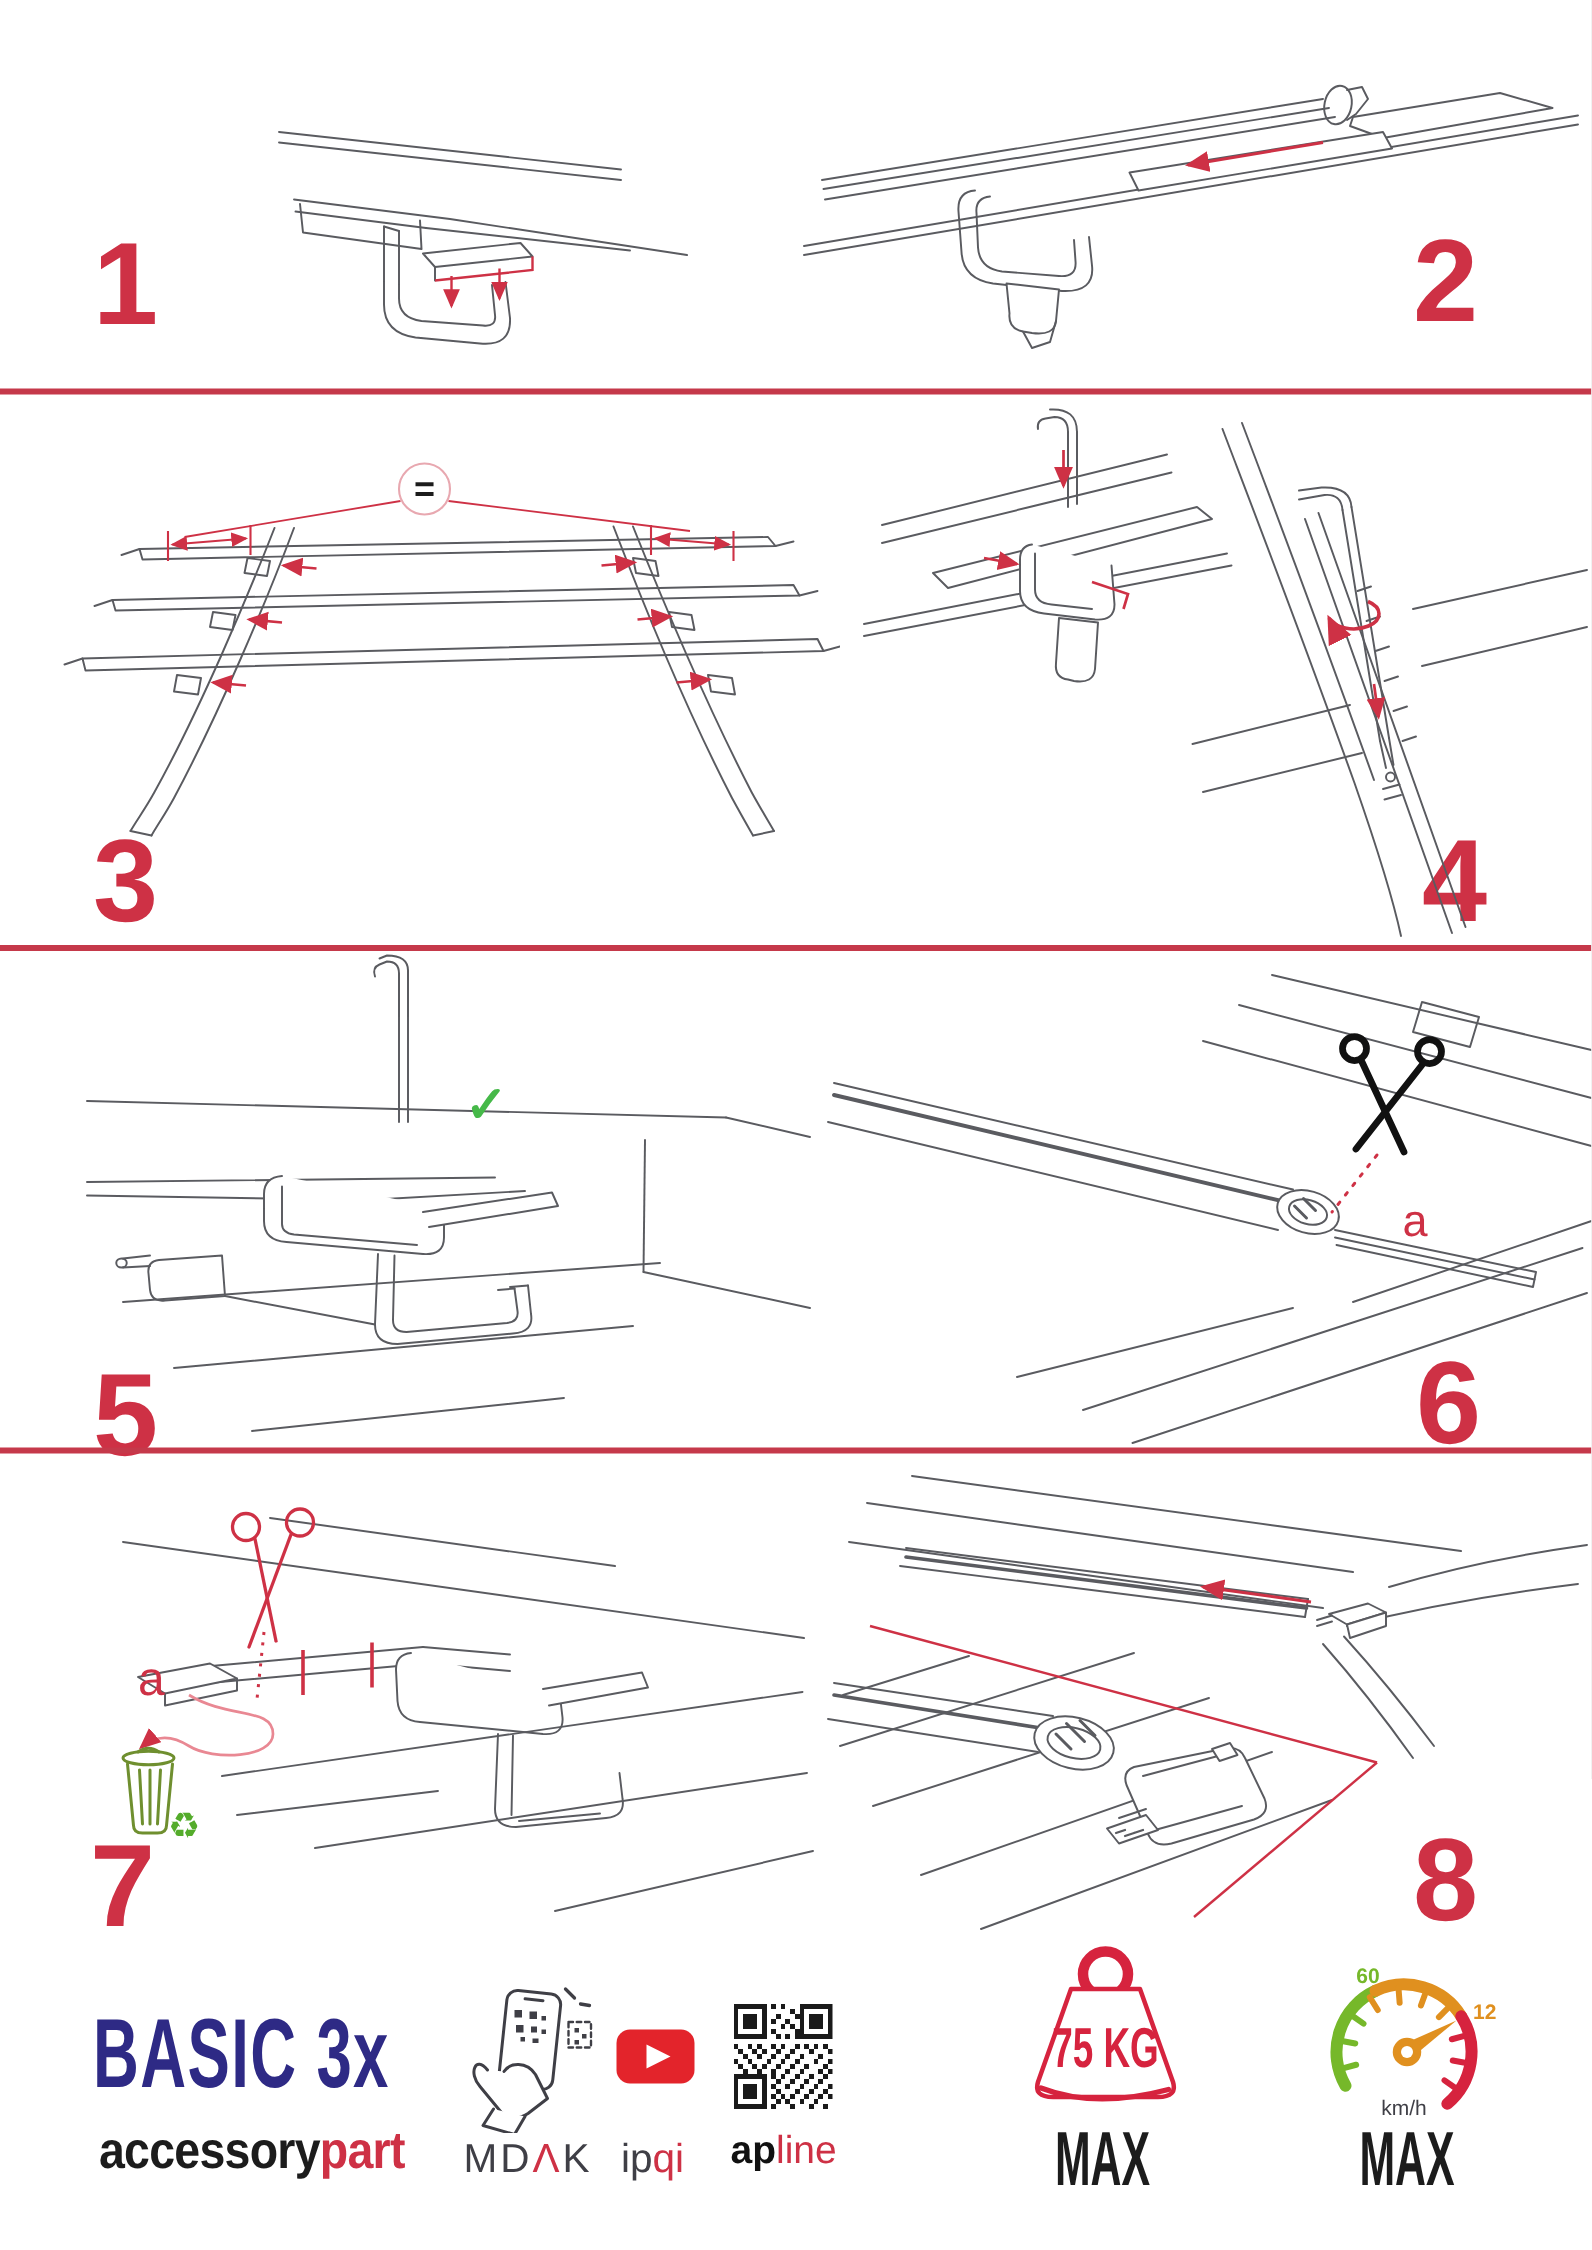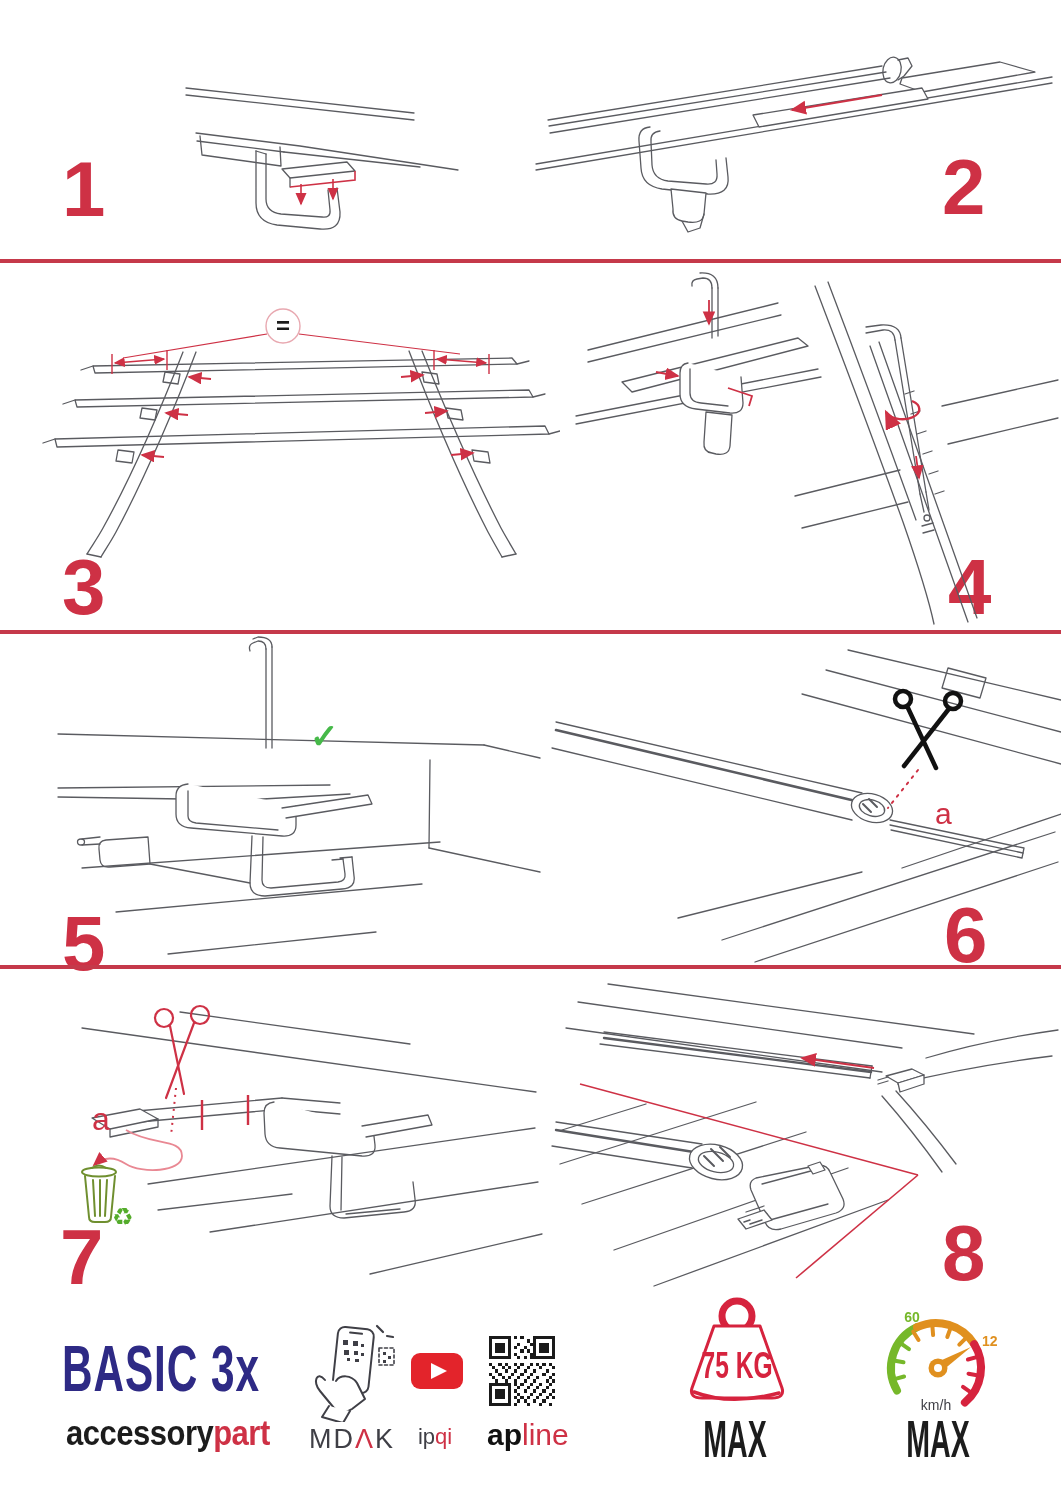--- a/index.html
+++ b/index.html
@@ -14,22 +14,22 @@
   .divider{position:absolute;left:0;width:1061px;height:4px;background:var(--red2);}
   svg{position:absolute;display:block;}
   .brand-title{position:absolute;left:62px;top:1336px;color:var(--blue);font-weight:bold;
         font-size:46px;line-height:1;letter-spacing:1px;transform:scale(0.92,1.42);transform-origin:left top;}
   .brand-sub{position:absolute;left:66px;top:1416px;font-weight:bold;font-size:31px;line-height:1;
         letter-spacing:-0.5px;transform:scale(1,1.12);transform-origin:left top;color:#1c1c1c;}
   .red-text{color:var(--red);}
   .logo-mdak{position:absolute;left:294px;top:1426px;width:116px;text-align:center;
         font-weight:normal;font-size:27px;line-height:1;letter-spacing:2px;color:var(--dark);}
   .logo-ipqi{position:absolute;left:403px;top:1426px;width:64px;text-align:center;
-        font-size:22px;line-height:1;color:var(--dark);}
-  .logo-apline{position:absolute;left:487px;top:1420px;font-size:30px;line-height:1;color:#111;}
+        font-size:27px;line-height:1;color:var(--dark);}
+  .logo-apline{position:absolute;left:487px;top:1420px;font-size:26px;line-height:1;color:#111;}
   .logo-apline .ap{font-weight:bold;}
   .max-label{position:absolute;top:1414px;font-weight:bold;font-size:42px;line-height:1;color:#1c1c1c;
         text-align:center;transform:scale(0.68,1.22);transform-origin:center top;}
   .gauge-max{left:878px;width:120px;}
   .weight-max{left:660px;width:150px;}
 </style>
 </head>
 <body>
 
 <div id="page">

